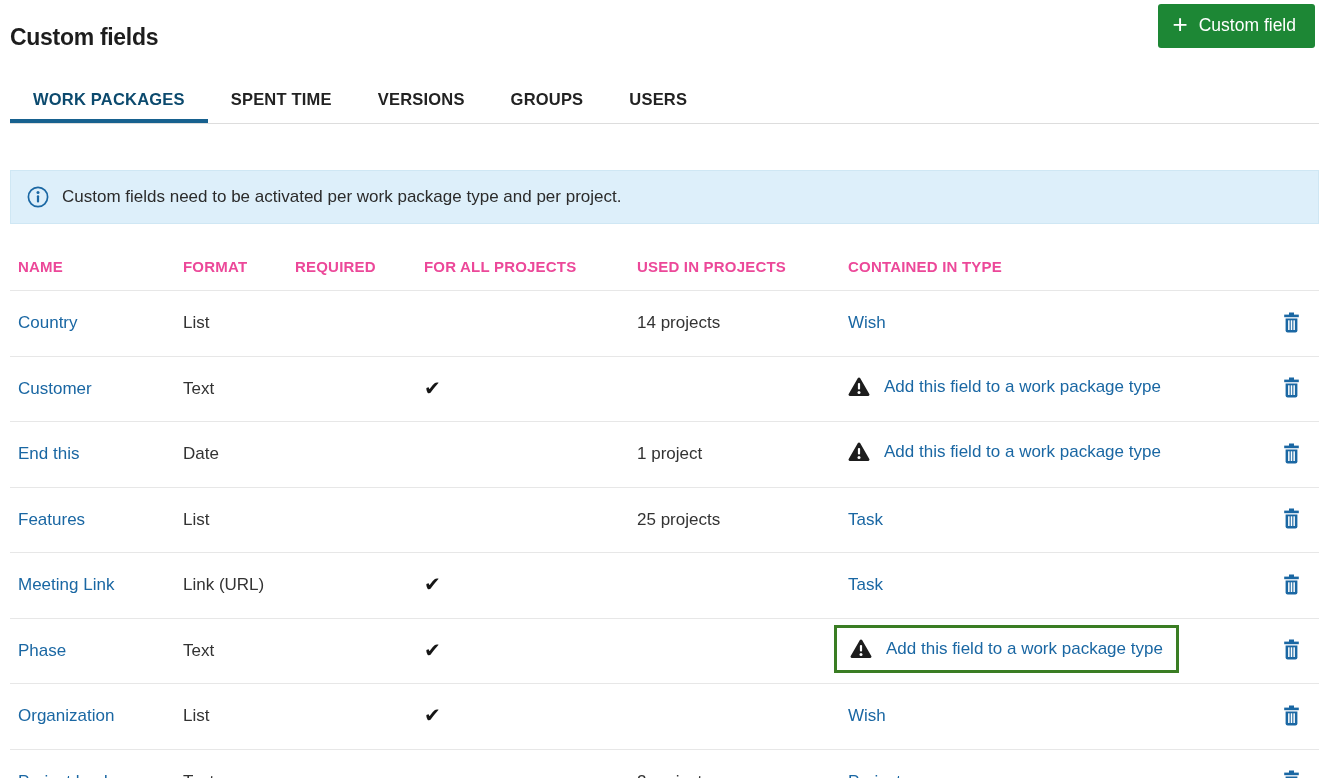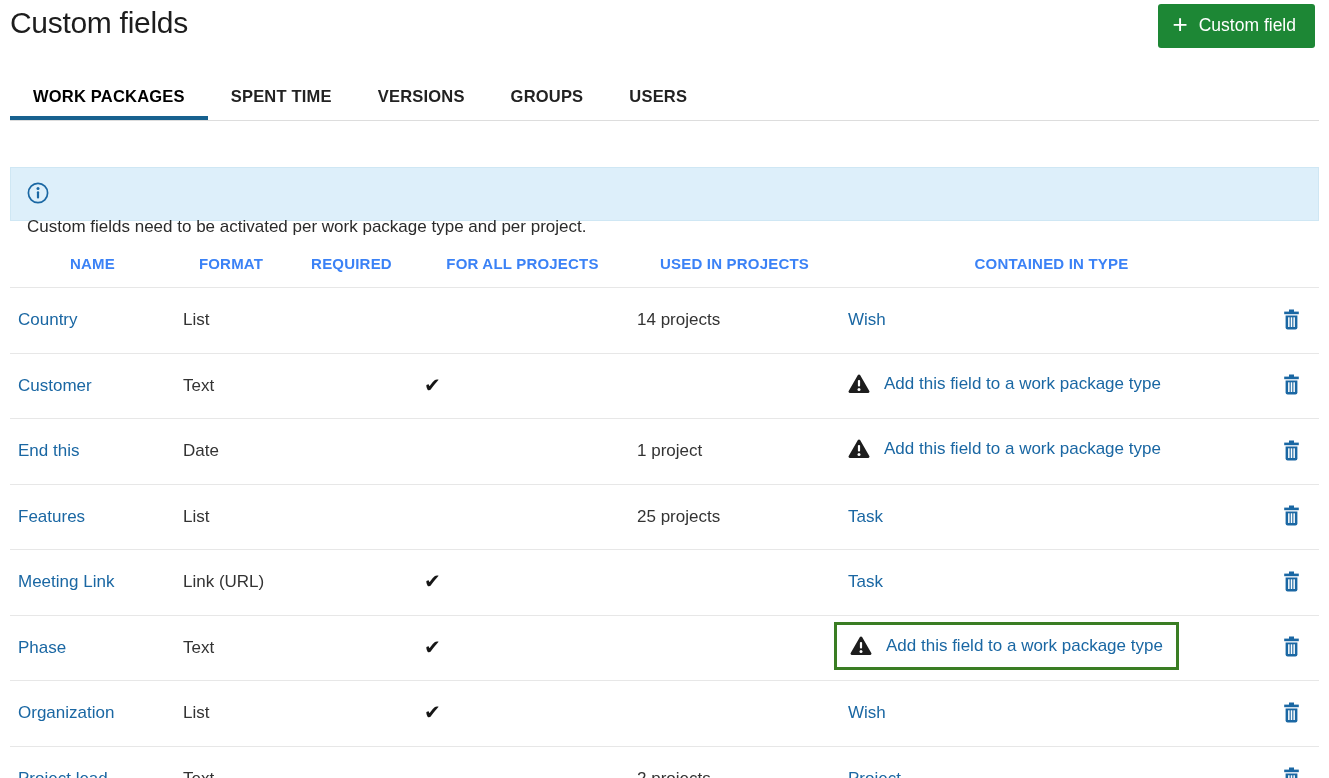--- a/index.html
+++ b/index.html
@@ -10,61 +10,61 @@
     color:#333333; font-size:17px;
   }
   .page { padding:0 10px; }
 
   
   .page-header {
     display:flex; justify-content:space-between; align-items:flex-start;
     padding-top:4px;
   }
   .page-title {
-    margin:2px 0 0 0; font-size:30px; font-weight:400; color:#1d1d1d;
+    margin:20px 0 0 0; font-size:23px; font-weight:700; color:#1d1d1d;
     letter-spacing:-0.3px;
   }
   .btn-green {
     display:inline-flex; align-items:center; gap:11px;
     background:#1d8735; color:#ffffff; border:none; border-radius:3px;
     font-family:inherit; font-size:17.5px; padding:9px 19px 11px 15px;
     margin-right:4px; cursor:pointer; height:44px;
   }
   .btn-green .plus { font-size:26px; font-weight:400; line-height:20px; margin-top:-2px; }
 
   
   .tabs {
     display:flex; margin-top:26px; border-bottom:1px solid #dddddd;
   }
   .tab {
     padding:13px 23px 10px 23px; font-size:16.5px; font-weight:700;
     color:#222222; text-decoration:none; cursor:pointer;
     border-bottom:4px solid transparent; letter-spacing:0.2px;
   }
-  .tab.active { color:#000000; border-bottom-color:#17618f; }
+  .tab.active { color:#0c4a6e; border-bottom-color:#17618f; }
 
   
   .banner {
     margin-top:46px; background:#ddeffa; border:1px solid #cfe7f4;
-    padding:14px 16px; display:flex; gap:13px;
-    font-size:17px; color:#2b2b2b; height:54px;flex-direction:column;
+    padding:14px 16px; display:flex; align-items:center; gap:13px;
+    font-size:17px; color:#2b2b2b; height:54px;
   }
   .banner svg { flex:0 0 auto; }
 
   
   table { width:100%; border-collapse:collapse; table-layout:fixed; margin-top:16px; }
   col.c-name    { width:165px; }
   col.c-format  { width:112px; }
   col.c-req     { width:129px; }
   col.c-forall  { width:213px; }
   col.c-used    { width:211px; }
   col.c-type    { width:auto;  }
   col.c-actions { width:56px;  }
   th {
-    text-align:center; font-size:15px; font-weight:700; color:#3b82f6;
+    text-align:left; font-size:15px; font-weight:700; color:#ec4899;
     padding:18px 8px 15px 8px; letter-spacing:0.2px; white-space:nowrap;
   }
   td {
     padding:18px 8px; border-top:1px solid #e7e7e7; font-size:17px;
     height:58px; vertical-align:middle; white-space:nowrap;
   }
   tbody tr:last-child td { border-bottom:1px solid #e7e7e7; }
   a.field-link, a.type-link { color:#1A67A3; text-decoration:none; cursor:pointer; }
   .check { font-size:20px; color:#161616; line-height:1; }
   .type-wrap { display:inline-flex; align-items:flex-start; gap:14px; }

